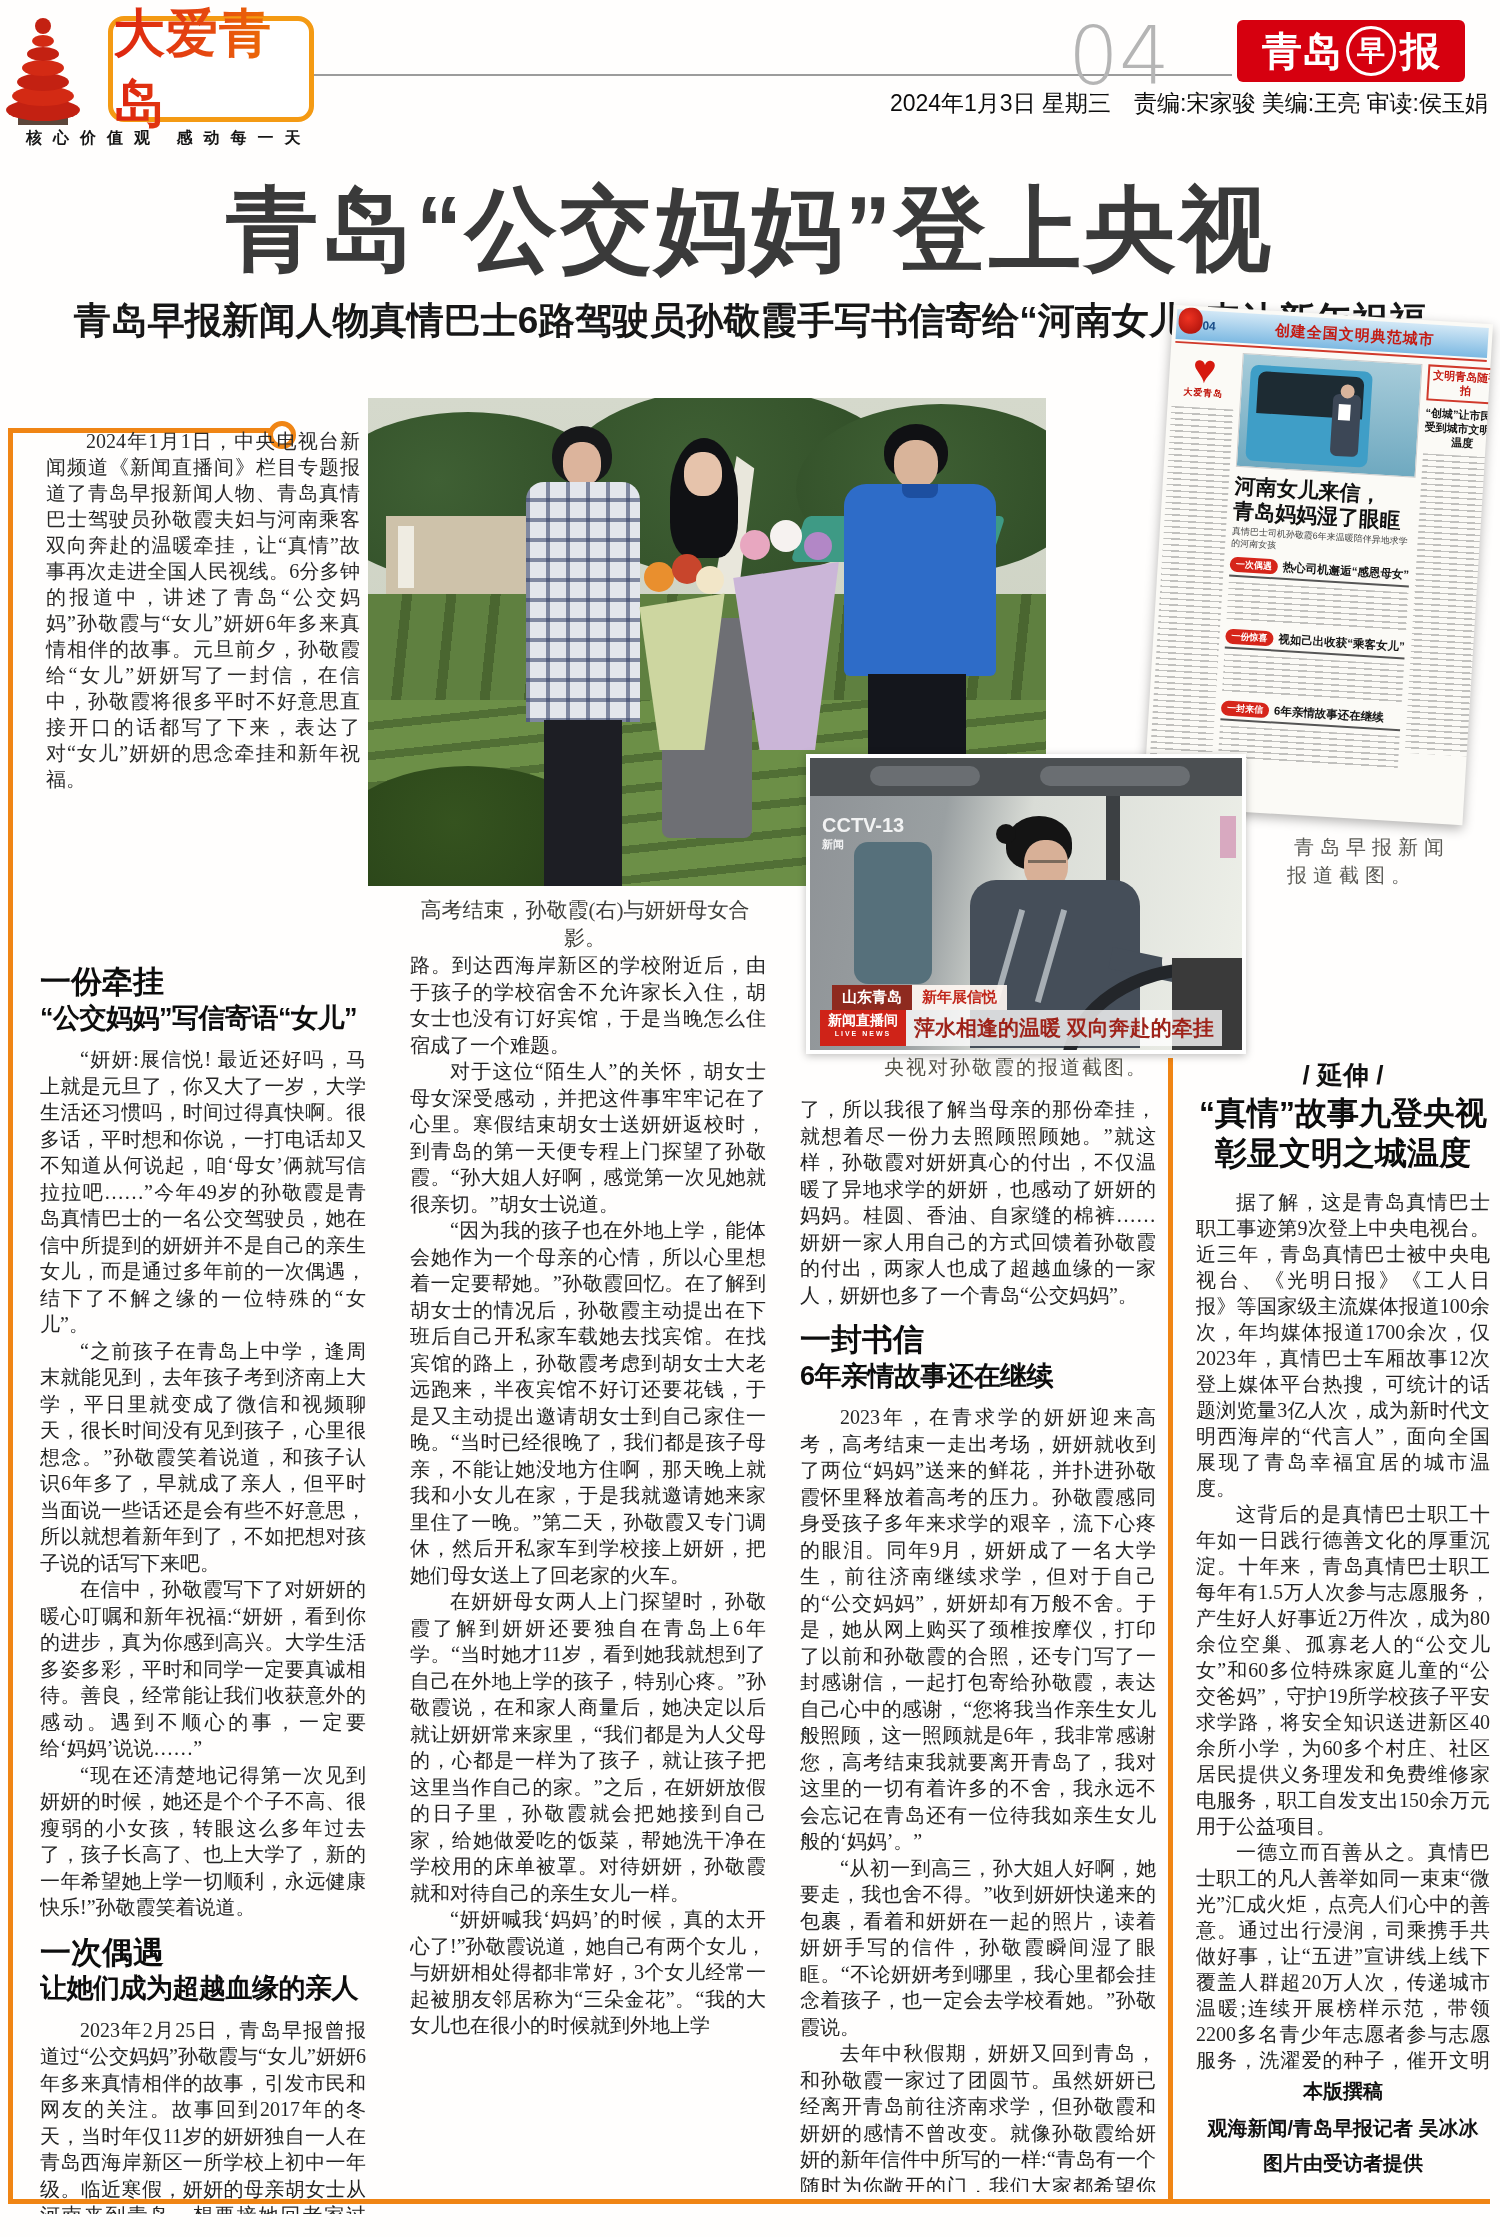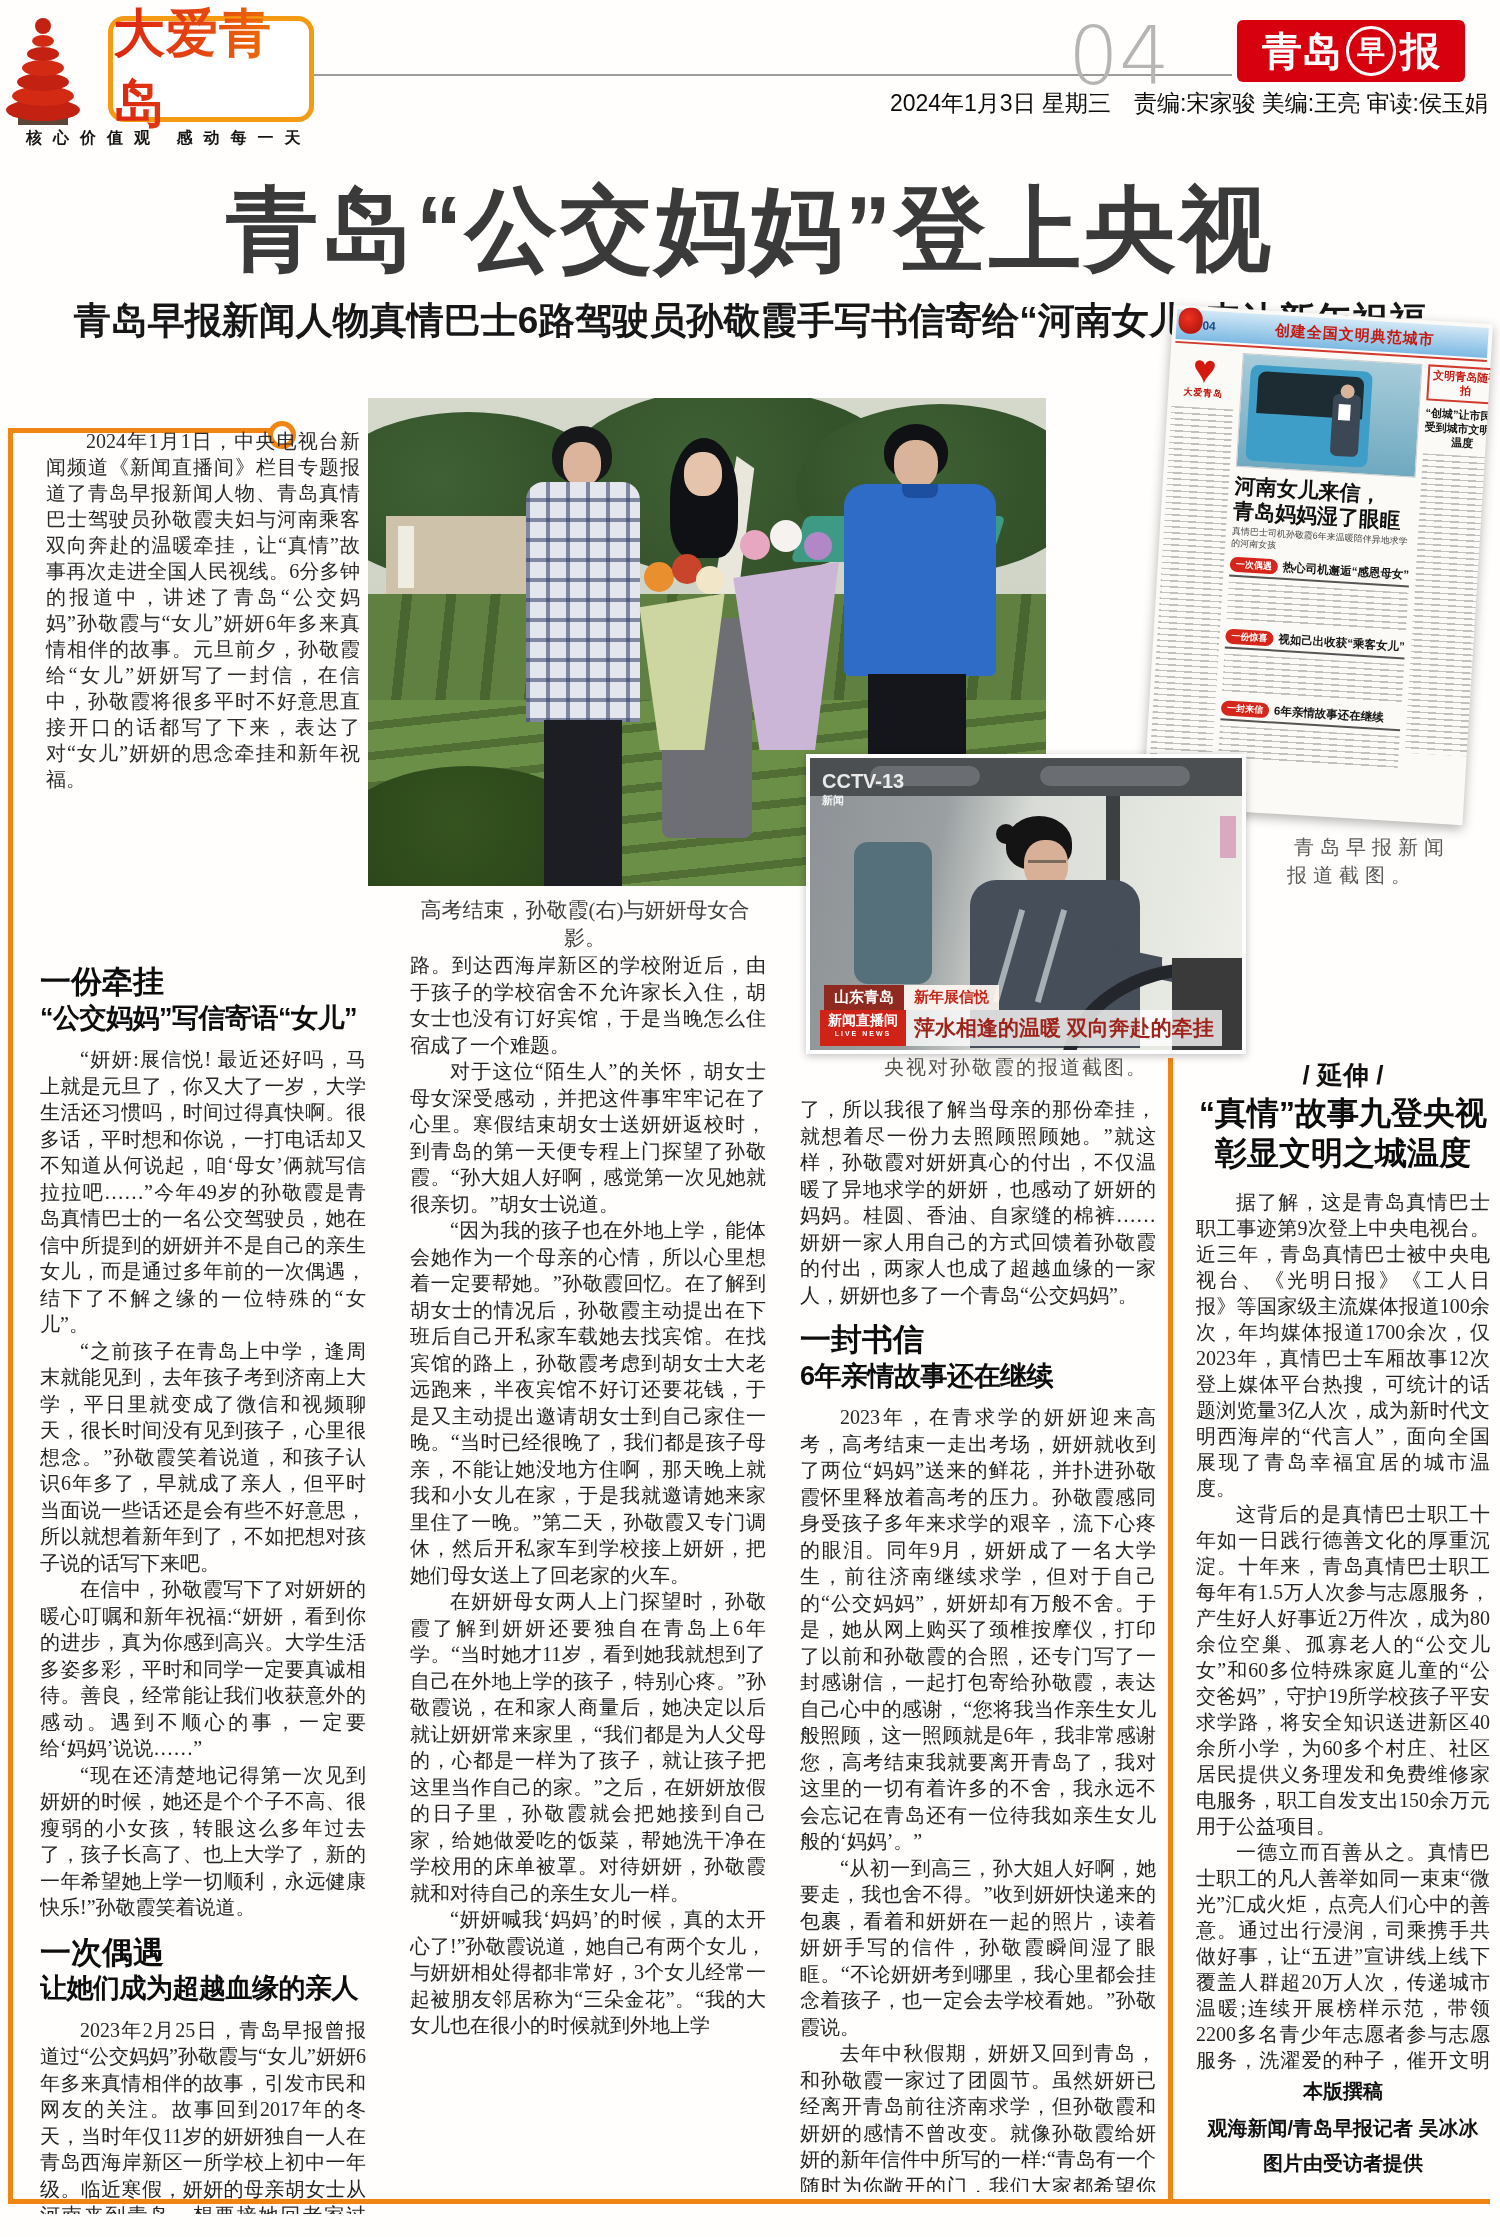--- a/index.html
+++ b/index.html
@@ -57,21 +57,21 @@
   
   #photo-main{position:absolute;left:368px;top:398px;width:678px;height:488px;overflow:hidden;background:linear-gradient(#d5d9cc,#c9cebe);}
   .ph{position:absolute;}
   .tree{border-radius:50%;background:radial-gradient(circle at 40% 40%,#3f6034,#2e4a25);}
   #ph-hedge-far{left:0;top:196px;width:100%;height:120px;background:repeating-linear-gradient(96deg,#5f8040 0 34px,#4a6630 34px 44px);}
   #ph-hedge-near{left:0;top:302px;width:100%;height:186px;background:repeating-linear-gradient(174deg,#6c8f47 0 22px,#516f35 22px 30px);}
   .fig{position:absolute;}
   
   #cctv{position:absolute;left:806px;top:754px;width:432px;height:292px;overflow:hidden;border:4px solid #fff;
         background:linear-gradient(100deg,#8e9296 0%,#9aa0a2 30%,#d9dcd6 48%,#eef0e9 100%);box-shadow:0 2px 8px rgba(0,0,0,.25);z-index:5;}
-  .ov{position:absolute;font-weight:900;}
+  .ov{position:absolute;font-weight:900;margin-top:44px;}
   
   #clipping{position:absolute;left:1158px;top:314px;width:320px;height:502px;background:#fbfaf6;
             transform:rotate(3.5deg);box-shadow:0 4px 12px rgba(0,0,0,.3);overflow:hidden;z-index:2;padding:4px;box-sizing:border-box;}
   .sim{background:repeating-linear-gradient(180deg,#9a9a98 0 1.5px,transparent 1.5px 6px);opacity:.6;}
   #clip-banner{position:relative;height:30px;background:linear-gradient(#d3e8f6,#7db9e2);display:flex;align-items:center;}
   #clip-banner .b04{color:#1c4f8a;font-weight:900;font-size:12px;margin:0 6px 0 26px;}
   #clip-banner .btxt{flex:1;text-align:center;color:#c41a12;font-weight:900;font-size:15px;letter-spacing:1px;}
   #clip-flower{position:absolute;left:2px;top:-2px;width:24px;height:26px;border-radius:45%;
                background:radial-gradient(circle at 40% 40%,#ef3322,#a30d08);}
   #clip-grid{display:grid;grid-template-columns:62px 1fr 78px;gap:6px;margin-top:6px;height:440px;}
@@ -244,21 +244,21 @@
     <div class="ph" style="left:238px;top:150px;width:6px;height:96px;background:#b9c0c4;transform:rotate(16deg);opacity:.85;"></div>
     <div class="ph" style="left:300px;top:196px;width:70px;height:22px;background:#454e59;transform:rotate(12deg);"></div>
     <div class="ph" style="left:352px;top:194px;width:28px;height:20px;background:#e8e8e4;border-radius:8px;"></div>
     <div class="ph" style="left:250px;top:206px;width:220px;height:160px;border:13px solid #23262a;border-radius:50%;transform:rotate(-12deg);"></div>
     <div class="ph" style="right:0;top:200px;width:70px;height:92px;background:#3a3a3a;"></div>
     <div class="ph" style="right:6px;top:58px;width:16px;height:42px;background:#d8a9c0;"></div>
     <div class="ov" style="left:12px;top:12px;font-size:20px;color:rgba(255,255,255,.88);">
       <span>CCTV-13</span>
       <div style="font-size:11px;font-weight:700;">新闻</div>
     </div>
-    <div class="ov" style="left:14px;bottom:40px;display:flex;font-family:Liberation Serif, serif;">
+    <div class="ov" style="left:22px;bottom:40px;display:flex;font-family:Liberation Serif, serif;">
       <span style="background:#8e2a1f;color:#fff;font-size:15px;padding:3px 10px;">山东青岛</span>
       <span style="background:rgba(255,246,241,.92);color:#c1271b;font-size:15px;padding:3px 10px;">新年展信悦</span>
     </div>
     <div class="ov" style="left:10px;bottom:4px;display:flex;align-items:stretch;">
       <span style="background:#cf2318;color:#fff;font-size:14px;padding:2px 8px;text-align:center;">
         <span>新闻直播间</span>
         <span style="display:block;font-size:7px;letter-spacing:2px;">LIVE NEWS</span>
       </span>
       <span style="background:rgba(255,255,255,.78);color:#9e231a;font-size:21px;padding:4px 8px;white-space:nowrap;">萍水相逢的温暖 双向奔赴的牵挂</span>
     </div>

